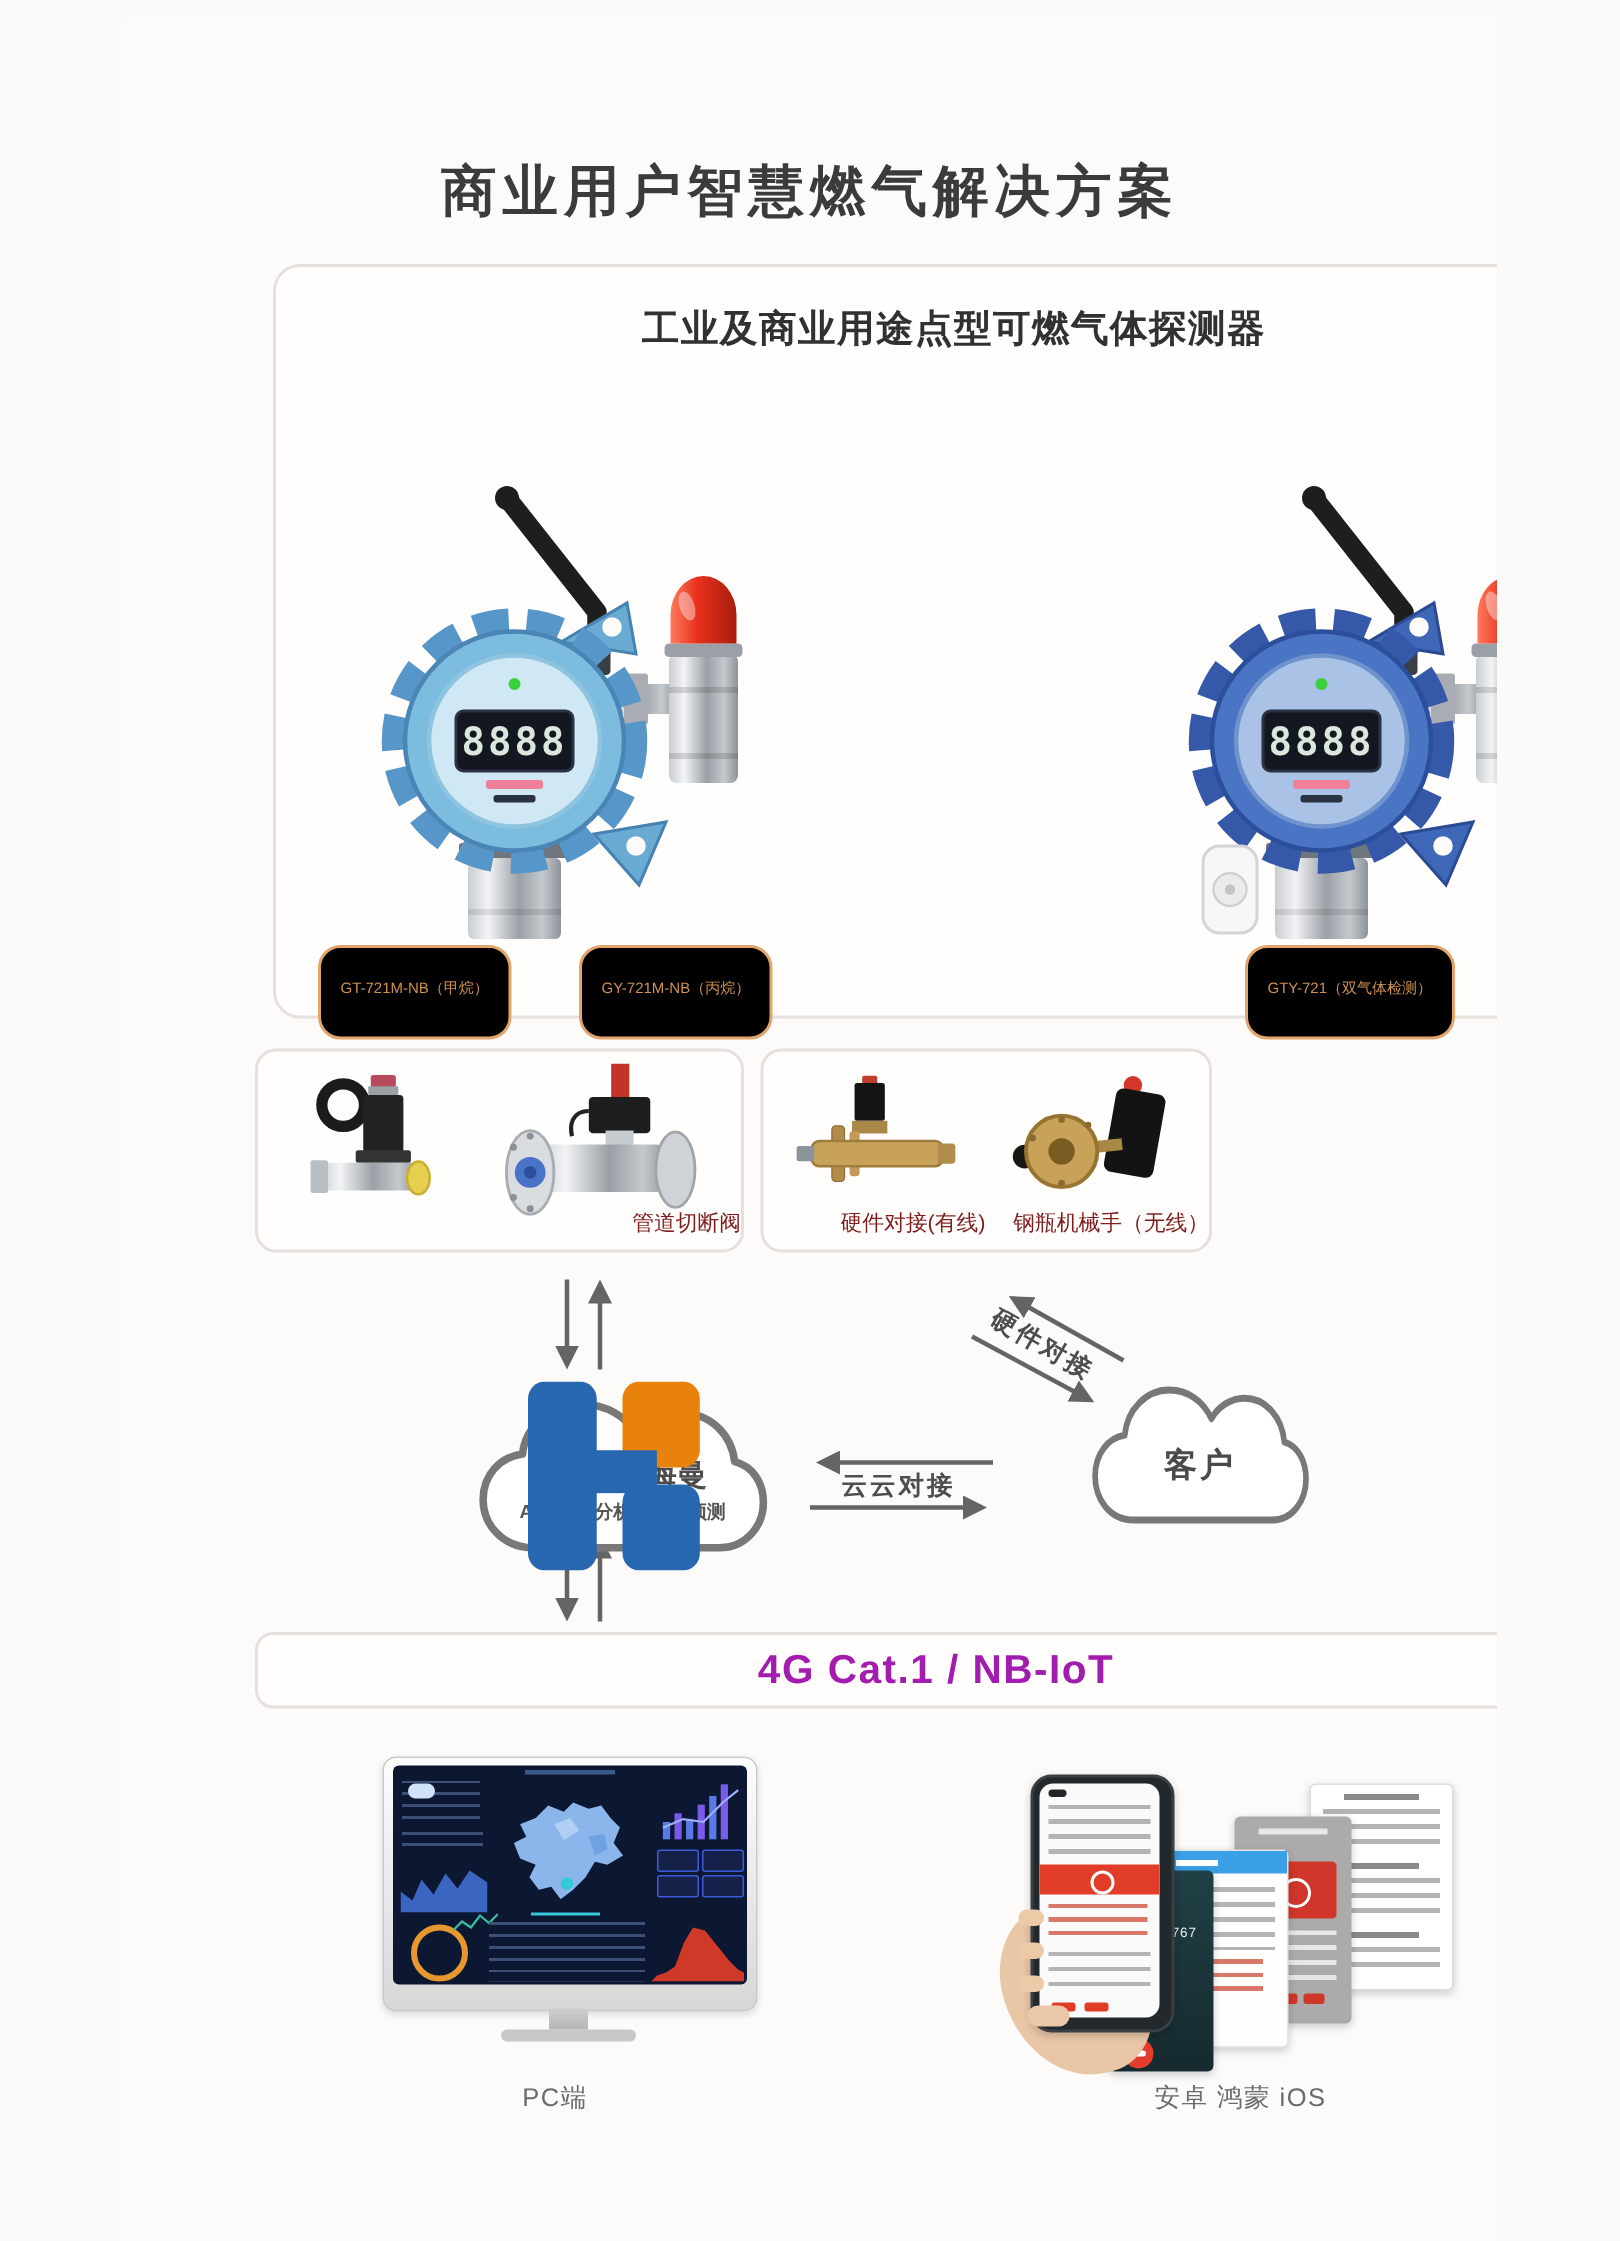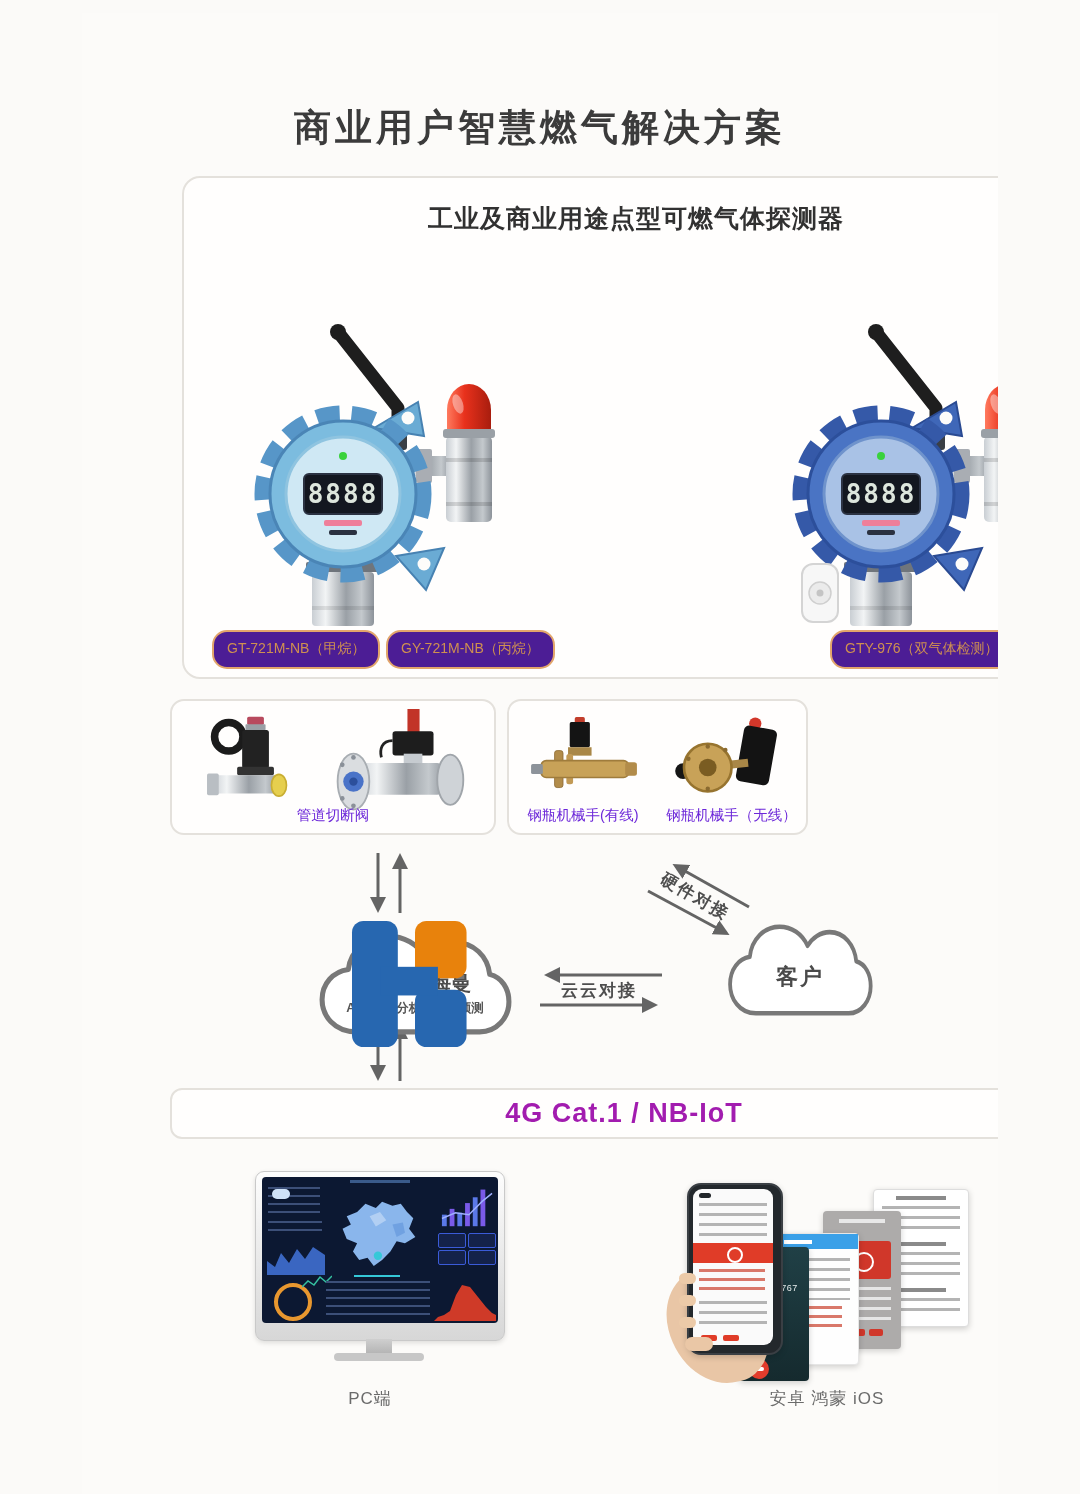--- a/index.html
+++ b/index.html
@@ -19,23 +19,23 @@
   .cert-row svg{flex:0 0 auto;}
   
   .detector{position:absolute;width:300px;height:335px;}
   .det--light .ring{stroke:#5796c8}.det--light .bodyc{fill:#7cbcdf;stroke:#4a85b6;stroke-width:3}
   .det--light .face{fill:#cfe8f4;stroke:#8fc4e0;stroke-width:3}
   .det--light .tabfill{fill:#6aabd4;stroke:#4782b2;stroke-width:2}
   .det--dark .ring{stroke:#3559a8}.det--dark .bodyc{fill:#4a74c4;stroke:#2c4f9b;stroke-width:3}
   .det--dark .face{fill:#a9c2e6;stroke:#6f93cc;stroke-width:3}
   .det--dark .tabfill{fill:#3f67b8;stroke:#2a4a92;stroke-width:2}
   .tag{position:absolute;top:452px;height:27px;line-height:24px;border:2px solid #e2a56b;
-       border-radius:15px;color:#cf9050;font-size:14px;padding:4px 13px;background:#4c1d95;white-space:nowrap;}
-  
-  .acc-label{position:absolute;bottom:8px;font-size:14.5px;color:#6d28d9;text-align:center;}
+       border-radius:15px;color:#cf9050;font-size:10px;padding:16px 13px;background:#000000;white-space:nowrap;}
+  
+  .acc-label{position:absolute;bottom:8px;font-size:14.5px;color:#7f1d1d;text-align:right;}
   
   .cloud{position:absolute;}
   .cloud svg{position:absolute;inset:0;width:100%;height:100%;}
   .cloud-inner{position:absolute;inset:0;display:flex;flex-direction:column;justify-content:center;
                align-items:center;padding-top:18px;}
   .brand-row{display:flex;align-items:center;gap:4px;font-size:20px;font-weight:bold;color:#4c4c4c;}
   .brand-cap{font-size:12.5px;color:#555;margin-top:3px;font-weight:bold;}
   .cust-label{position:absolute;inset:0;display:flex;align-items:center;justify-content:center;
               padding-top:14px;font-size:22px;font-weight:bold;color:#4a4a4a;letter-spacing:2px;}
   .link-label{position:absolute;font-size:17px;font-weight:bold;color:#4e4e4e;letter-spacing:2px;}
@@ -175,21 +175,21 @@
       </g>
       <g>
         <rect x="18" y="258" width="36" height="58" rx="11" fill="#f7f7f7" stroke="#d4d4d4" stroke-width="2"></rect>
         <circle cx="36" cy="287" r="11" fill="#ebebeb" stroke="#cfcfcf" stroke-width="1.5"></circle>
         <circle cx="36" cy="287" r="3.5" fill="#c4c4c4"></circle>
       </g>
     </svg>
 
     <div class="tag" style="left:28px">GT-721M-NB（甲烷）</div>
     <div class="tag" style="left:202px">GY-721M-NB（丙烷）</div>
-    <div class="tag" style="left:646px">GTY-976（双气体检测）</div>
+    <div class="tag" style="left:646px">GTY-721（双气体检测）</div>
   </div>
 
   <div class="panel" style="left:88px;top:686px;width:322px;height:132px;border-radius:14px">
     <svg class="abs" style="left:26px;top:14px" width="95" height="92" viewBox="0 0 100 110">
       <circle cx="30" cy="26" r="17" fill="none" stroke="#1b1b1b" stroke-width="9"></circle>
       <rect x="52" y="2" width="20" height="10" rx="2" fill="#b84a5e"></rect>
         <rect x="50" y="11" width="24" height="7" rx="1" fill="#9aa0a6"></rect>
       <rect x="46" y="18" width="32" height="46" rx="3" fill="#222"></rect>
       <rect x="40" y="62" width="44" height="10" rx="2" fill="#333"></rect>
       <rect x="10" y="72" width="80" height="22" rx="4" fill="url(#gSilver)"></rect>
@@ -232,21 +232,21 @@
         </g>
       <rect x="50" y="56" width="38" height="9" fill="#a98747" transform="rotate(-6 50 60)"></rect>
       <circle cx="14" cy="66" r="9" fill="#161616"></circle>
       <circle cx="42" cy="62" r="27" fill="#c8a258" stroke="#97742f" stroke-width="3"></circle>
       <circle cx="42" cy="62" r="10" fill="#7a5c22"></circle>
       <circle cx="42" cy="38" r="2.5" fill="#8a6a30"></circle>
         <circle cx="42" cy="86" r="2.5" fill="#8a6a30"></circle>
       <circle cx="20" cy="52" r="2.5" fill="#8a6a30"></circle>
         <circle cx="62" cy="42" r="2.5" fill="#8a6a30"></circle>
     </svg>
-    <div class="acc-label" style="left:0;width:148px">钢瓶机械手(有线)</div>
+    <div class="acc-label" style="left:0;width:148px">硬件对接(有线)</div>
     <div class="acc-label" style="left:148px;width:149px">钢瓶机械手（无线）</div>
   </div>
 
 
   <svg class="abs" style="left:0;top:828px" width="1080" height="250" viewBox="0 0 1080 250">
     <g stroke="#646464" stroke-width="3" fill="none">
       <path d="M296,12 L296,68" marker-end="url(#ah)"></path>
       <path d="M318,72 L318,16" marker-end="url(#ah)"></path>
       <path d="M296,182 L296,236" marker-end="url(#ah)"></path>
       <path d="M318,240 L318,186" marker-end="url(#ah)"></path>

